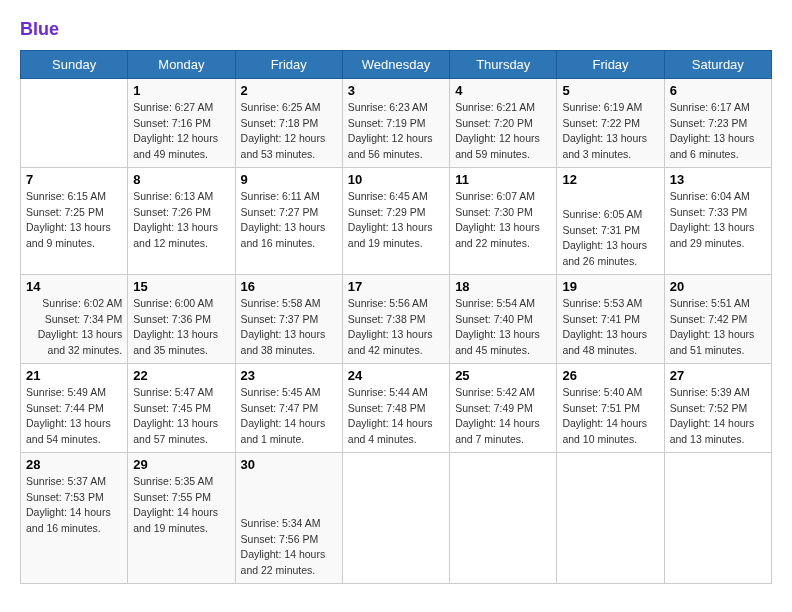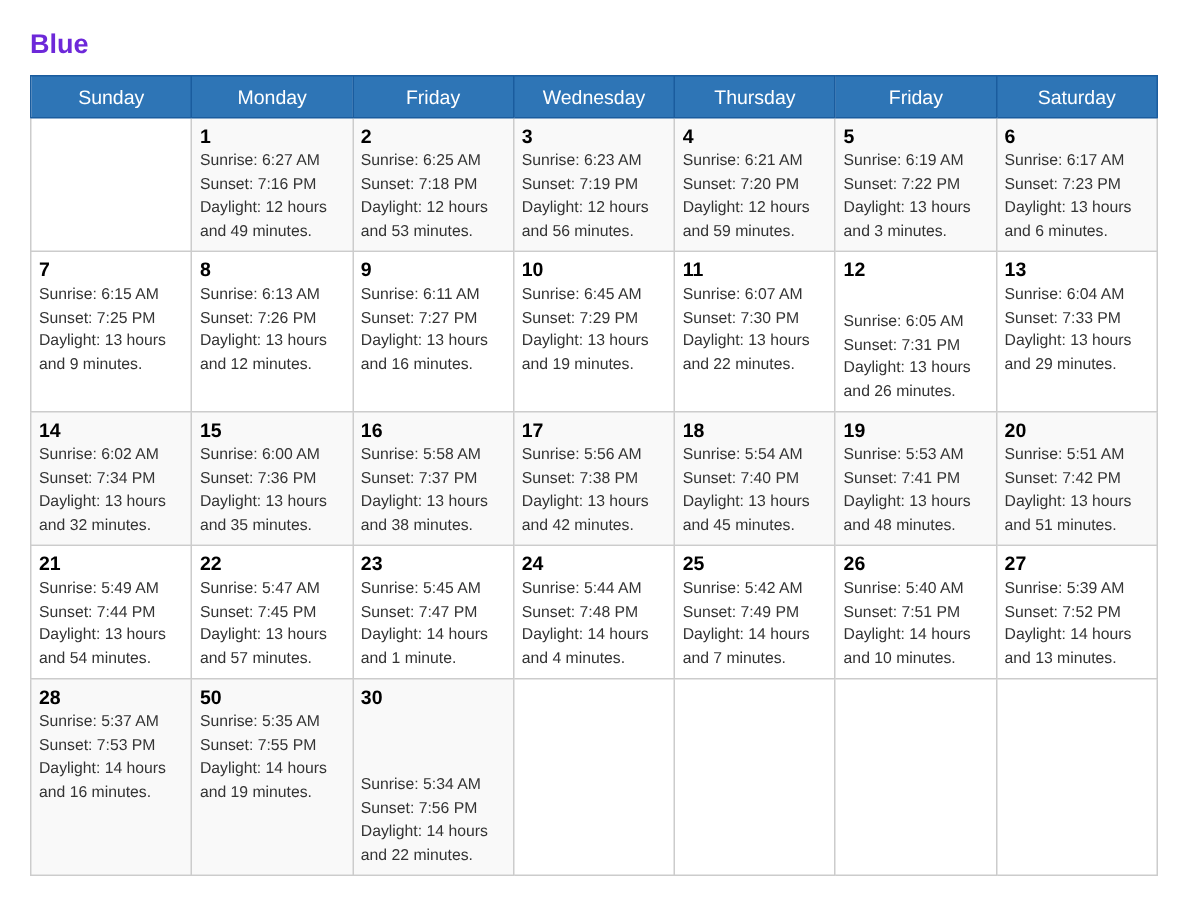--- a/index.html
+++ b/index.html
@@ -193,21 +193,21 @@
           <span class="day-num">13</span>
           <div class="day-info" style="white-space: pre-line;">Sunrise: 6:04 AM
 Sunset: 7:33 PM
 Daylight: 13 hours
 and 29 minutes.</div>
         </td>
       </tr>
       <tr>
         <td>
           <span class="day-num">14</span>
-          <div class="day-info" style="white-space: pre-line;">Sunrise: 6:02 AM
+          <div class="day-info" style="white-space: pre-line; text-align: right;">Sunrise: 6:02 AM
 Sunset: 7:34 PM
 Daylight: 13 hours
 and 32 minutes.</div>
         </td>
         <td>
           <span class="day-num">15</span>
           <div class="day-info" style="white-space: pre-line;">Sunrise: 6:00 AM
 Sunset: 7:36 PM
 Daylight: 13 hours
 and 35 minutes.</div>
@@ -301,21 +301,21 @@
       </tr>
       <tr>
         <td>
           <span class="day-num">28</span>
           <div class="day-info" style="white-space: pre-line;">Sunrise: 5:37 AM
 Sunset: 7:53 PM
 Daylight: 14 hours
 and 16 minutes.</div>
         </td>
         <td>
-          <span class="day-num">50</span>
+          <span class="day-num">29</span>
           <div class="day-info" style="white-space: pre-line;">Sunrise: 5:35 AM
 Sunset: 7:55 PM
 Daylight: 14 hours
 and 19 minutes.</div>
         </td>
         <td>
           <span class="day-num">30</span>
           <div class="day-info" style="white-space: pre-line; margin-top: 44px;">Sunrise: 5:34 AM
 Sunset: 7:56 PM
 Daylight: 14 hours

